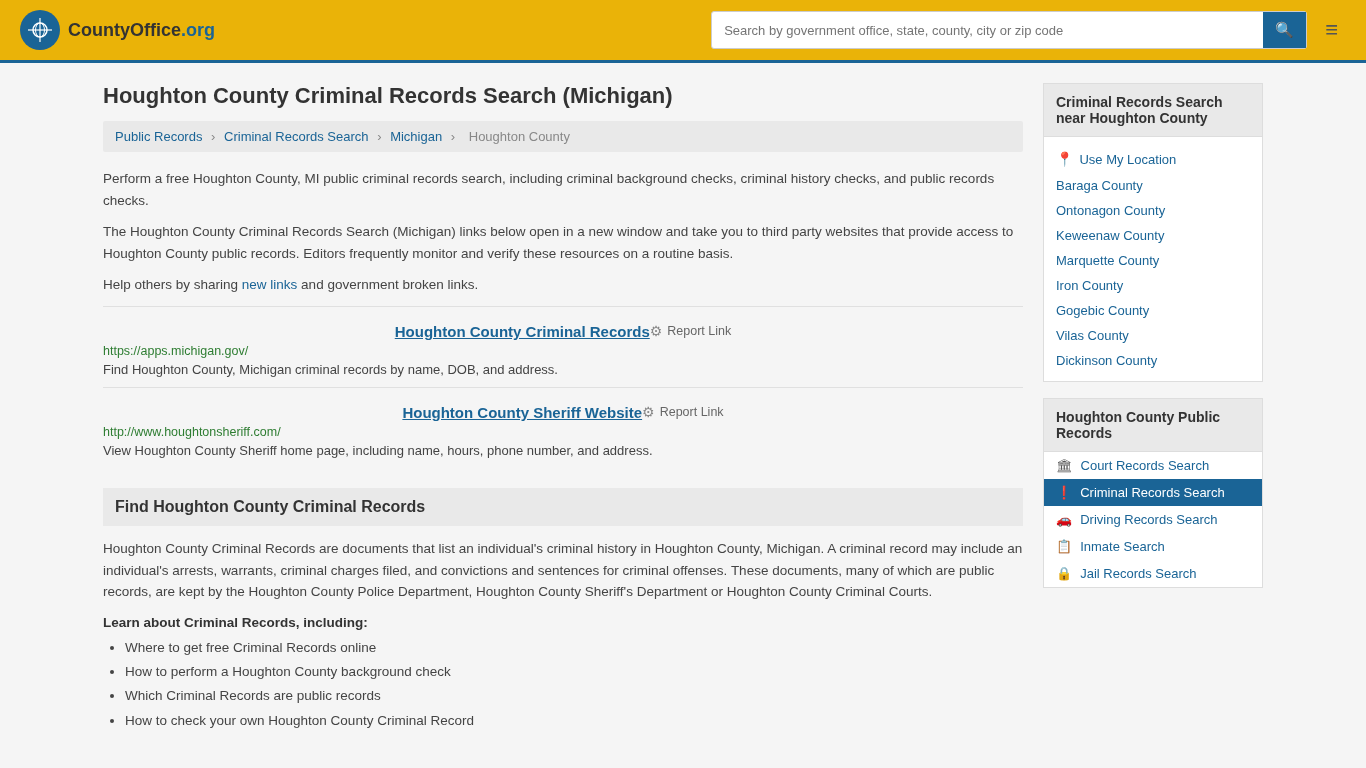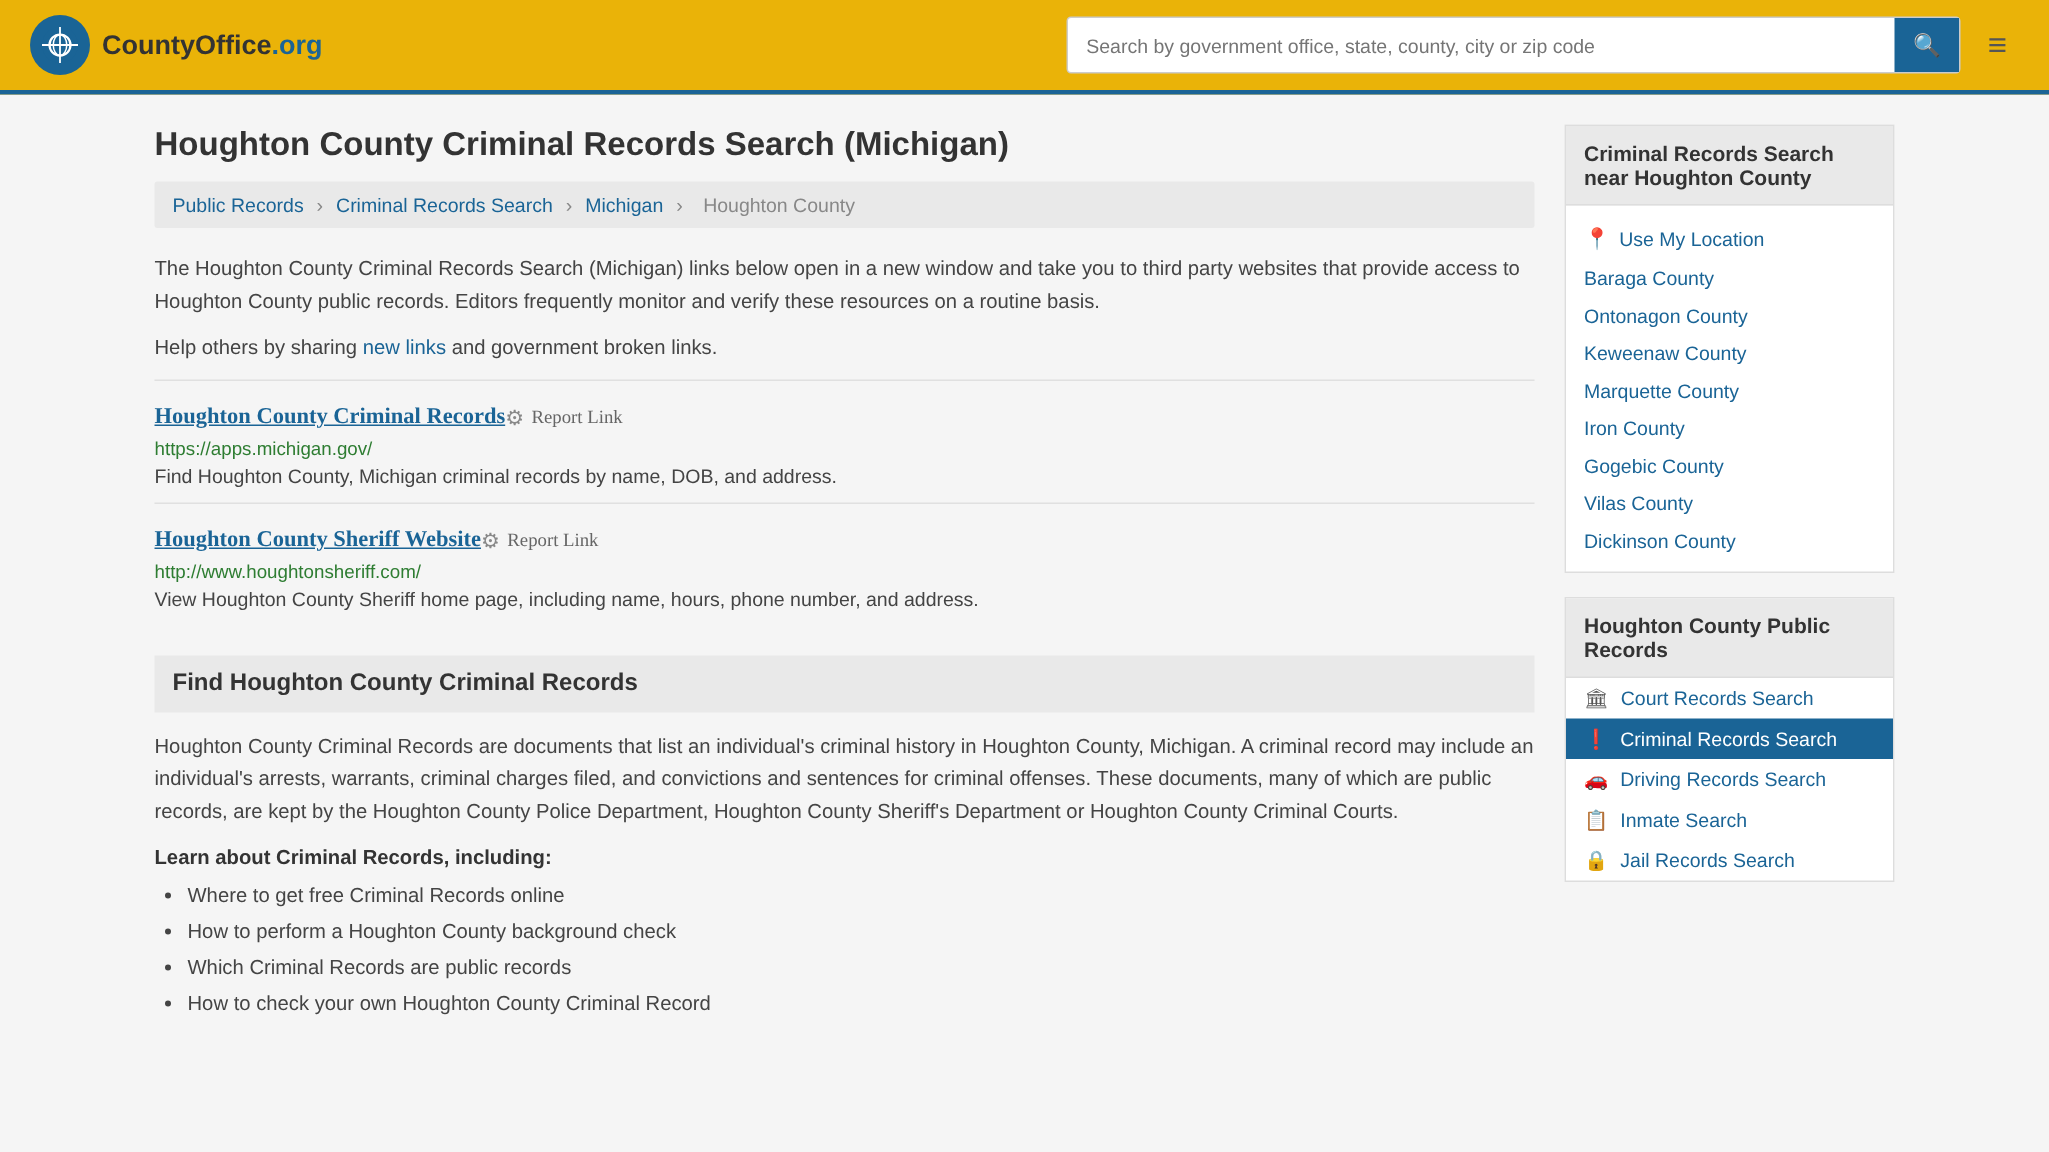--- a/index.html
+++ b/index.html
@@ -80,21 +80,21 @@
     .breadcrumb a { color: #1a6496; text-decoration: none; }
     .breadcrumb span { margin: 0 5px; color: #888; }
 
     
     .description { font-size: 13.5px; line-height: 1.6; margin-bottom: 10px; color: #444; }
     .description a { color: #1a6496; }
 
     
     .record-item { border-top: 1px solid #e0e0e0; padding: 16px 0 10px 0; }
     .record-item-header {
-      display: flex; align-items: center; justify-content: flex-start; margin-bottom: 4px; font-family: Liberation Serif, serif;
+      display: flex; align-items: center; justify-content: center; margin-bottom: 4px;
     }
     .record-item-title { font-size: 15px; font-weight: bold; color: #1a6496; text-decoration: underline; cursor: pointer; }
     .report-link {
       display: flex; align-items: center; gap: 5px;
       font-size: 12.5px; color: #666; cursor: pointer;
     }
     .report-icon { font-size: 14px; color: #888; }
     .record-url { color: #2e7d32; font-size: 12.5px; margin-bottom: 4px; }
     .record-desc { font-size: 13px; color: #444; }
 
@@ -181,20 +181,21 @@
     <div class="breadcrumb">
       <a>Public Records</a>
       <span>›</span>
       <a>Criminal Records Search</a>
       <span>›</span>
       <a>Michigan</a>
       <span>›</span>
       <span>Houghton County</span>
     </div>
 
+    <p class="description">Perform a free Houghton County, MI public criminal records search, including criminal background checks, criminal history checks, and public records checks.</p>
     <p class="description">The Houghton County Criminal Records Search (Michigan) links below open in a new window and take you to third party websites that provide access to Houghton County public records. Editors frequently monitor and verify these resources on a routine basis.</p>
     <p class="description">
       <span>Help others by sharing </span><a style="color:#1a6496;">new links</a><span> and government broken links.</span>
     </p>
 
     <div id="record-items">
         <div class="record-item">
     <div class="record-item-header">
       <span class="record-item-title">Houghton County Criminal Records</span>
       <div class="report-link">

